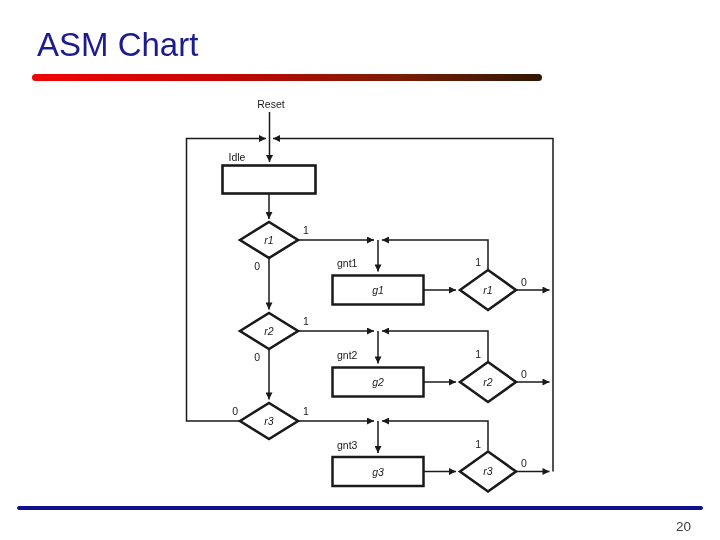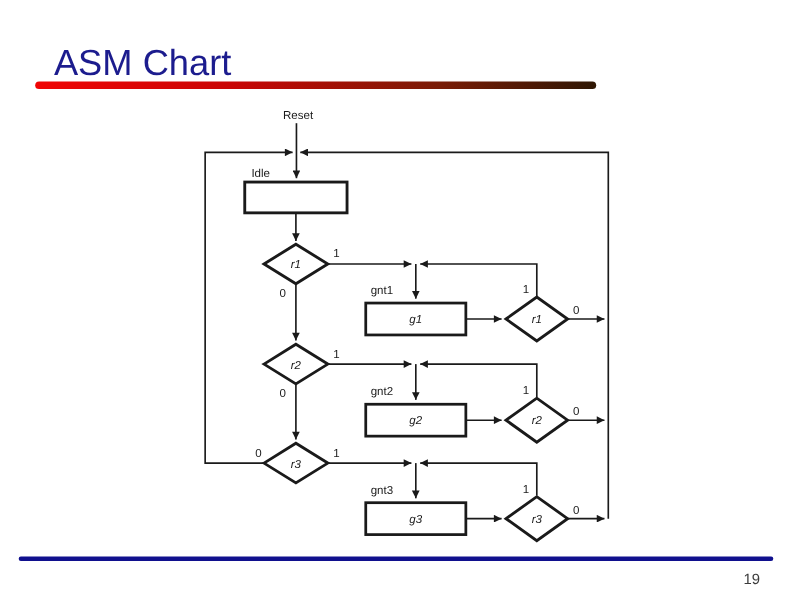--- a/index.html
+++ b/index.html
@@ -4,21 +4,21 @@
 <style>
   html,body { margin:0; padding:0; }
   body {
     width:720px; height:540px;
     background:#ffffff;
     position:relative;
     overflow:hidden;
     font-family:"Liberation Sans", sans-serif;
   }
   .title {
-    position:absolute; left:37px; top:26px; margin:12px;
+    position:absolute; left:37px; top:26px; margin:0;
     font-size:33px; font-weight:400; color:var(--title);
   }
   .accent-bar {
     position:absolute; left:32px; top:74px; width:510px; height:7px;
     border-radius:3.5px;
     background:linear-gradient(90deg, var(--accent_from) 0%, #c90505 35%, #7a1c06 72%, var(--accent_to) 100%);
   }
   svg.diagram { position:absolute; left:0; top:0; }
   .ln { stroke:var(--ink); stroke-width:1.5; fill:none; }
   .thick { stroke:var(--ink); stroke-width:2.6; fill:#ffffff; }
@@ -125,15 +125,15 @@
       <line x1="423.5" y1="471.5" x2="456" y2="471.5" class="ln" marker-end="url(#arr)"></line>
       <polygon points="460,471.5 488,451.5 516,471.5 488,491.5" class="thick"></polygon>
       <text x="488" y="475" text-anchor="middle" class="lbl ital">r3</text>
       <text x="481" y="448" text-anchor="end" class="lbl">1</text>
       <text x="521" y="467" class="lbl">0</text>
       <line x1="516" y1="471.5" x2="549.5" y2="471.5" class="ln" marker-end="url(#arr)"></line>
     </g>
   </svg>
 
   <div class="footer-line"></div>
-  <div class="page-number">19</div>
+  <div class="page-number">20</div>
 
 </div>
 
 </body></html>

